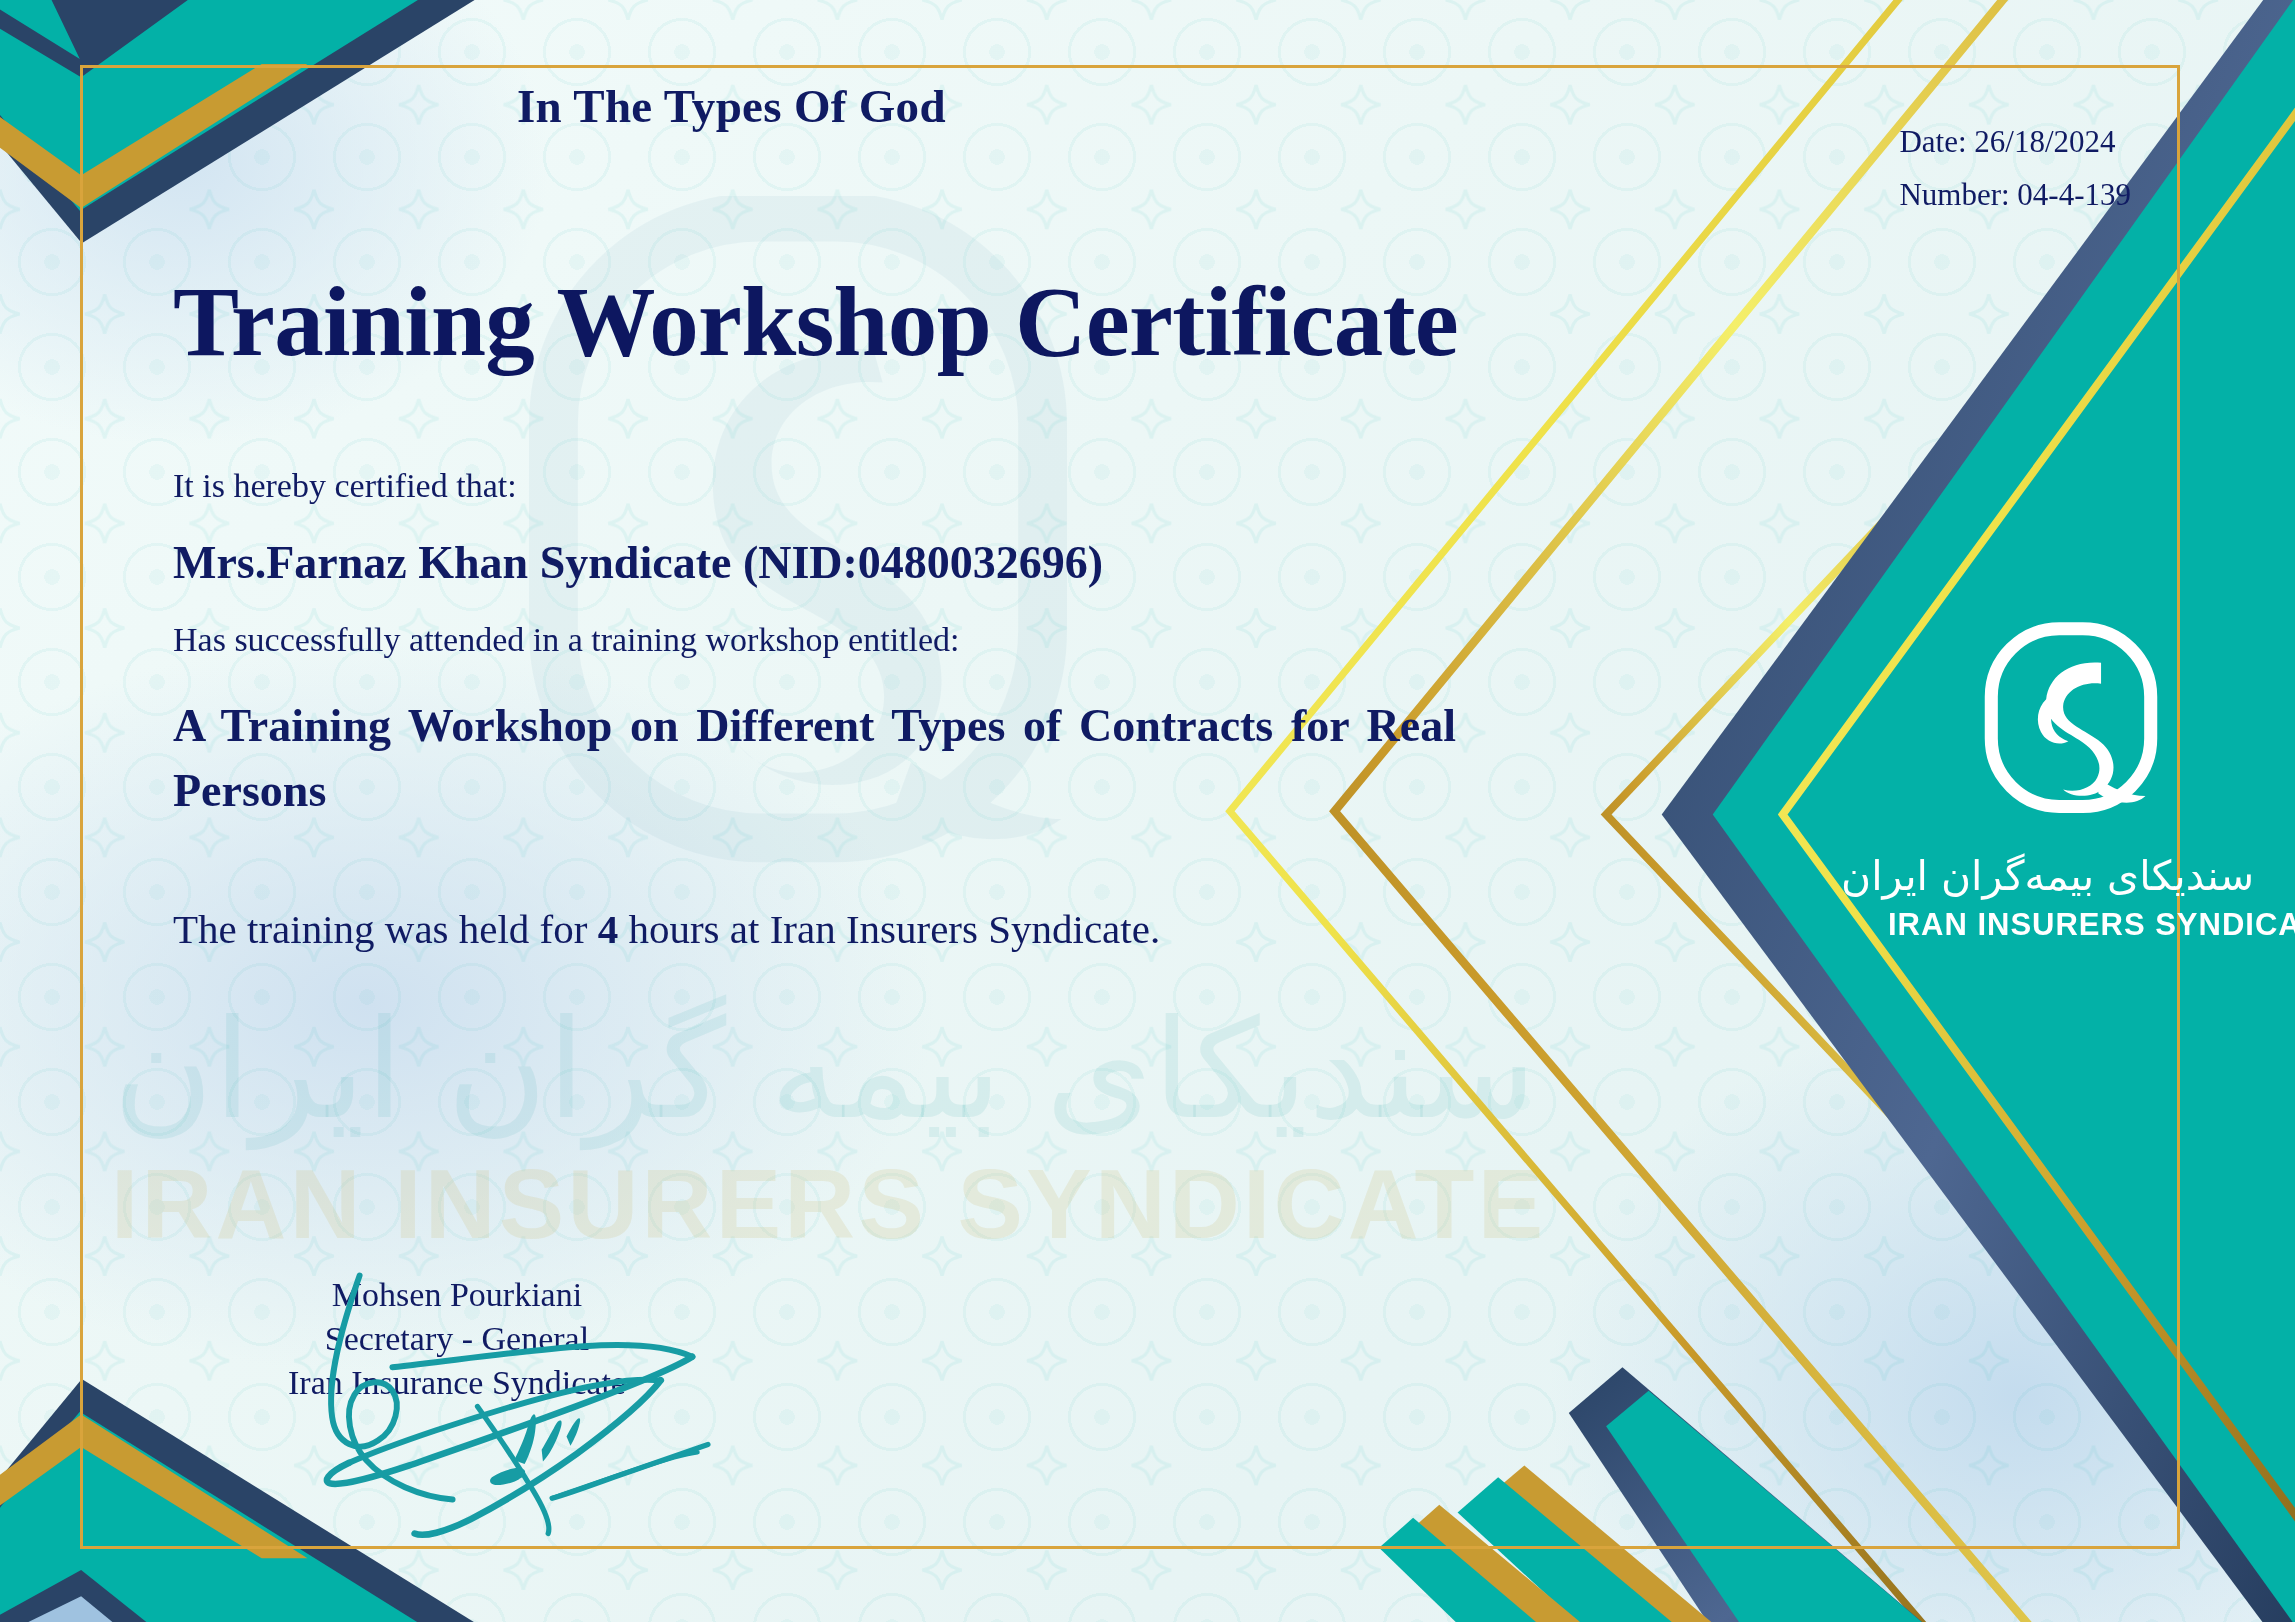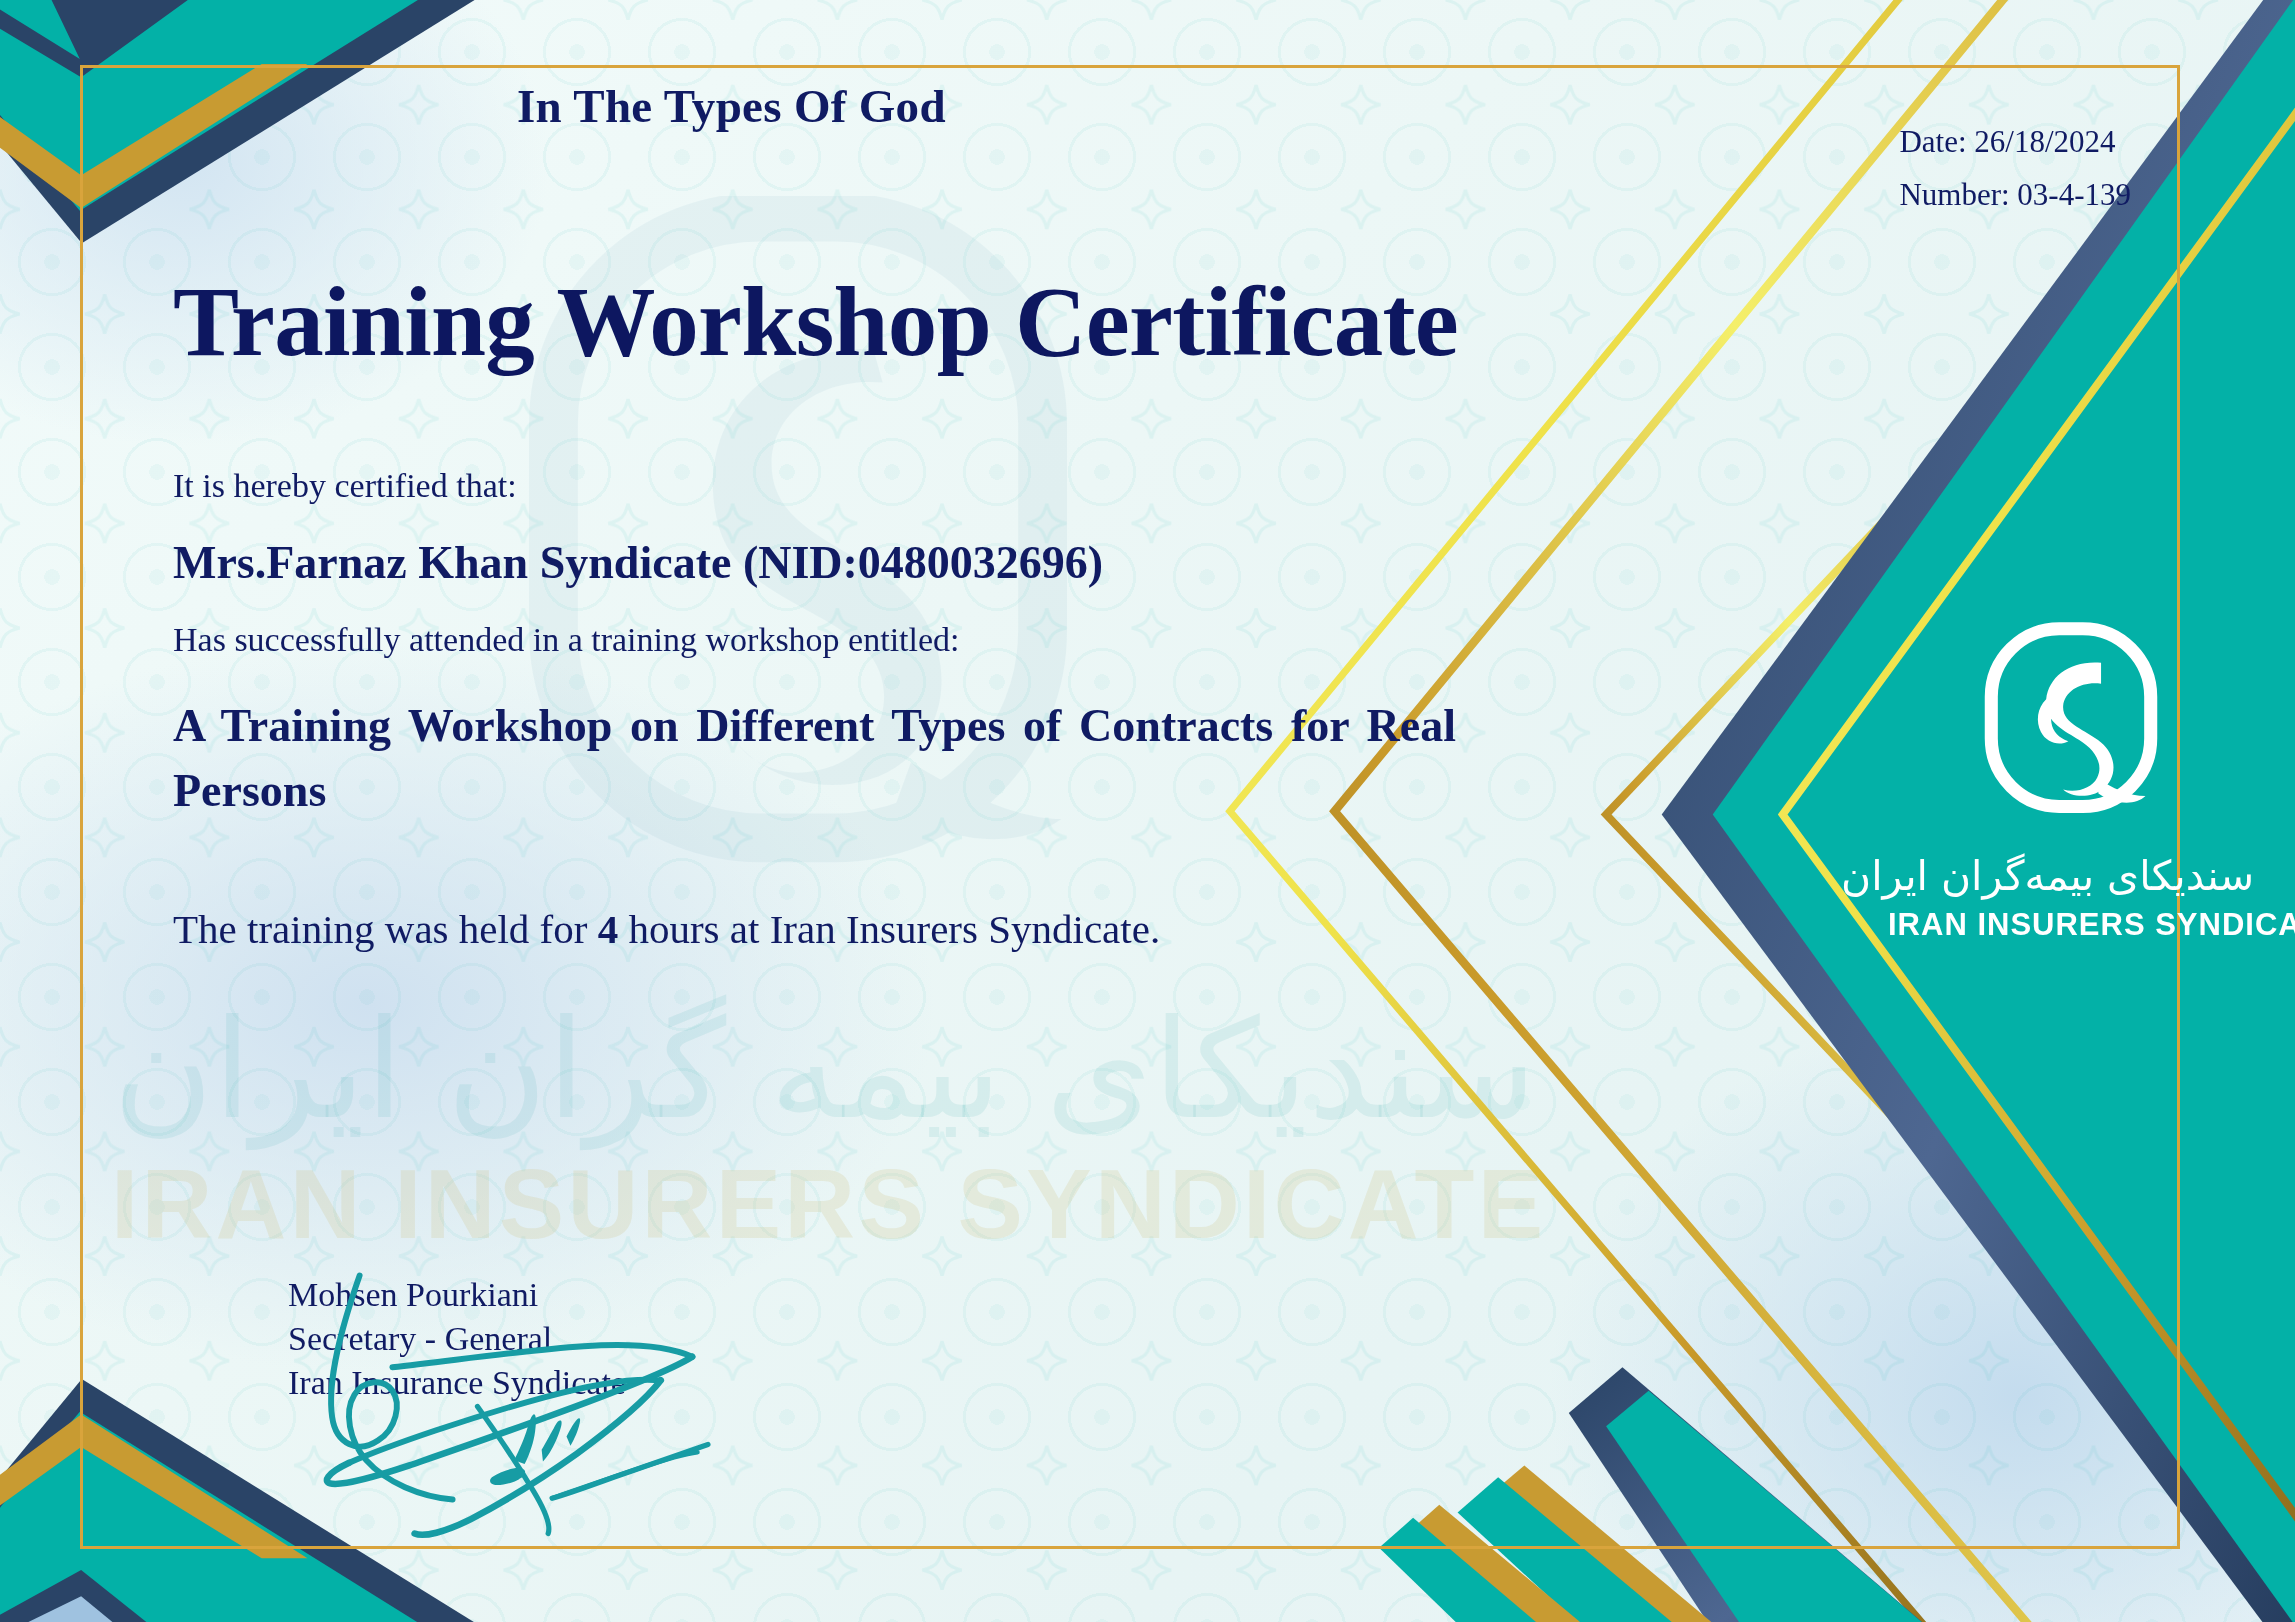--- a/index.html
+++ b/index.html
@@ -122,20 +122,21 @@
   }
   .course::after{content:"";display:inline-block;width:100%;}
   .hours{font-size:41px;line-height:1.05;margin-top:8px;white-space:nowrap;}
   .hours b{font-weight:bold;}
 
   .sign{
     position:absolute;
     left:288px;top:1273px;
     color:#101b63;
     z-index:4;
+    text-align:center;
   }
   .sign div{font-size:34px;line-height:1.30;white-space:nowrap;font-weight:500;}
 
   .signature{
     position:absolute;
     left:281px;top:1269px;
     width:537px;height:275px;
     z-index:5;
     pointer-events:none;
   }
@@ -278,21 +279,21 @@
       <path d="M3548,-60 L3548,330 L3180,-60 Z" fill="#eef7f7" opacity="0"></path>
     </g>
   </svg>
 
   <div class="frame"></div>
 
   <div class="bismillah">In The Types Of God</div>
 
   <div class="meta">
     <div>Date: 26/18/2024</div>
-    <div>Number: 03-4-139</div>
+    <div>Number: 04-4-139</div>
   </div>
 
   <div class="title">Training Workshop Certificate</div>
 
   <div class="body">
     <div class="line-reg">It is hereby certified that:</div>
     <div class="line-bold">Mrs.Farnaz Khan Syndicate (NID:0480032696)</div>
     <div class="line-reg">Has successfully attended in a training workshop entitled:</div>
     <div class="course">A Training Workshop on Different Types of Contracts for Real Persons</div>
     <div class="hours">

